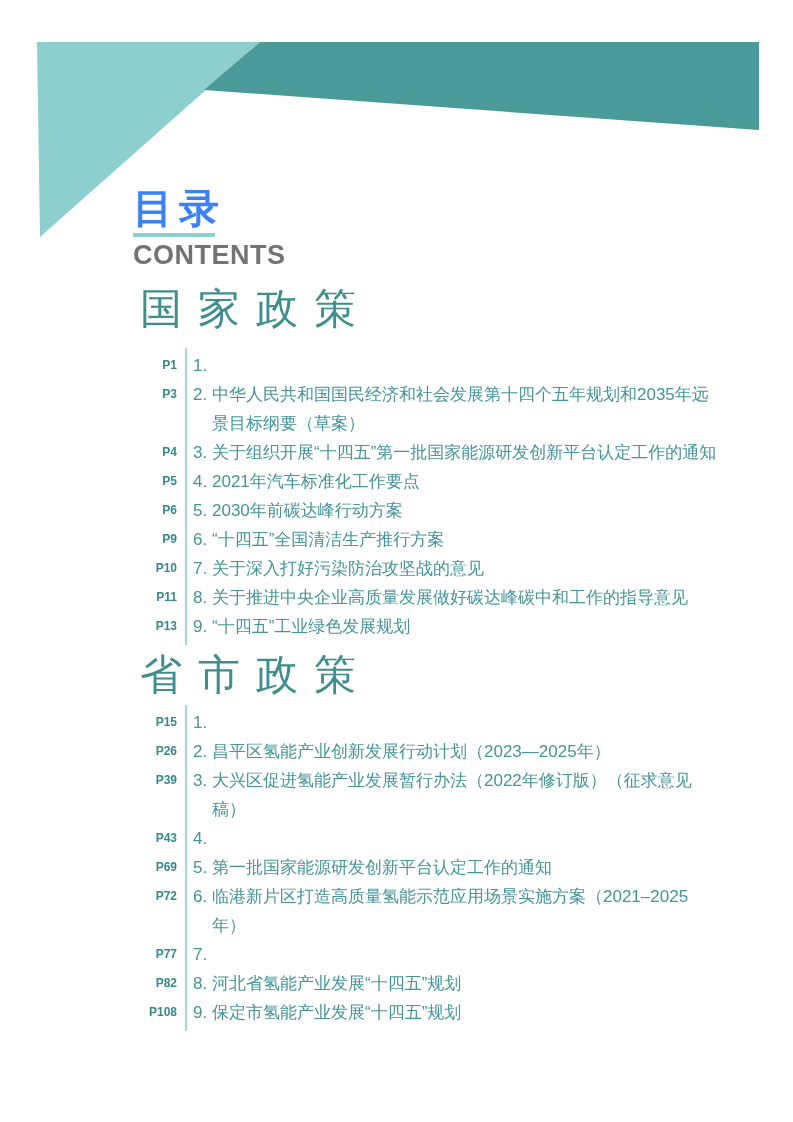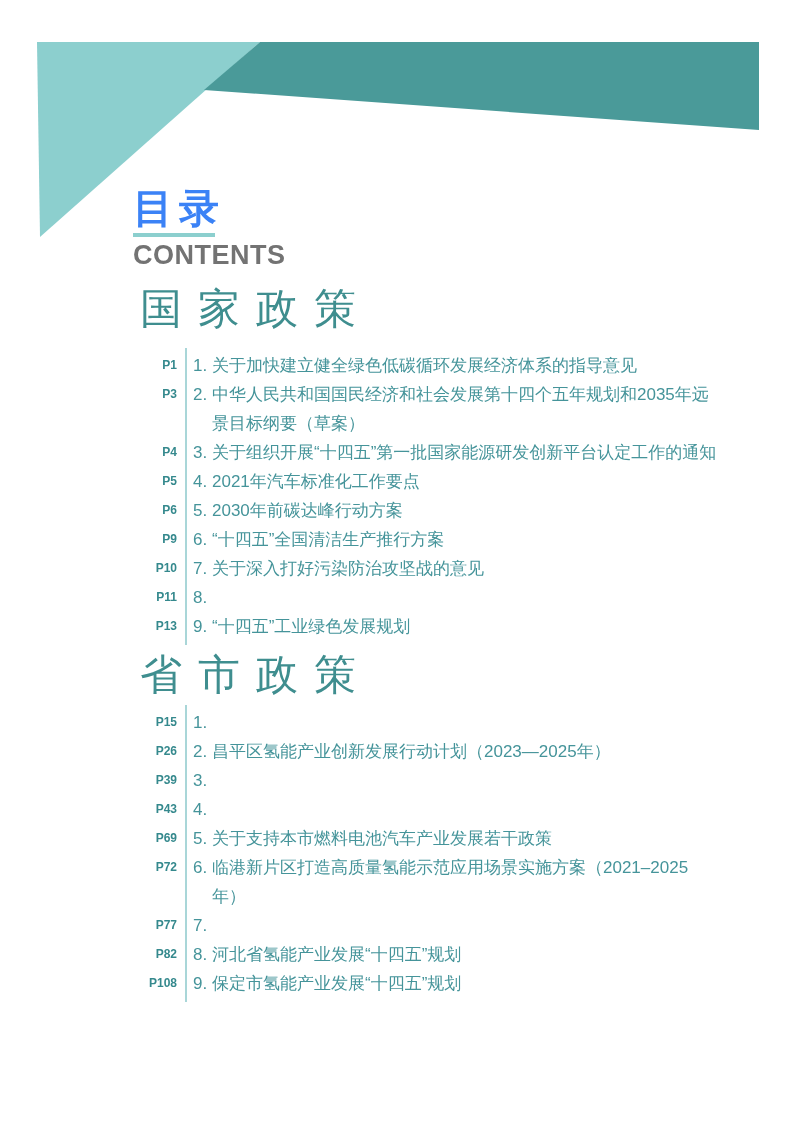--- a/index.html
+++ b/index.html
@@ -75,21 +75,20 @@
   </div>
 
   <h2 class="section-heading" id="section1-heading">国家政策</h2>
 
   <div class="toc-list" id="toc-list-1">
     <div class="list-divider"></div>
 
     <div class="toc-row">
       <div class="pnum">P1</div>
       <div class="inum">1.</div>
-      <div class="ititle">关于加快建立健全绿色低碳循环发展经济体系的指导意见</div>
     </div>
     <div class="toc-row">
       <div class="pnum">P3</div>
       <div class="inum">2.</div>
       <div class="ititle">中华人民共和国国民经济和社会发展第十四个五年规划和2035年远景目标纲要（草案）</div>
     </div>
     <div class="toc-row">
       <div class="pnum">P4</div>
       <div class="inum">3.</div>
       <div class="ititle">关于组织开展“十四五”第一批国家能源研发创新平台认定工作的通知</div>
@@ -110,20 +109,21 @@
       <div class="ititle">“十四五”全国清洁生产推行方案</div>
     </div>
     <div class="toc-row">
       <div class="pnum">P10</div>
       <div class="inum">7.</div>
       <div class="ititle">关于深入打好污染防治攻坚战的意见</div>
     </div>
     <div class="toc-row">
       <div class="pnum">P11</div>
       <div class="inum">8.</div>
+      <div class="ititle">关于推进中央企业高质量发展做好碳达峰碳中和工作的指导意见</div>
     </div>
     <div class="toc-row">
       <div class="pnum">P13</div>
       <div class="inum">9.</div>
       <div class="ititle">“十四五”工业绿色发展规划</div>
     </div>
   </div>
 
   <h2 class="section-heading" id="section2-heading">省市政策</h2>
 
@@ -135,29 +135,30 @@
       <div class="inum">1.</div>
     </div>
     <div class="toc-row">
       <div class="pnum">P26</div>
       <div class="inum">2.</div>
       <div class="ititle">昌平区氢能产业创新发展行动计划（2023—2025年）</div>
     </div>
     <div class="toc-row">
       <div class="pnum">P39</div>
       <div class="inum">3.</div>
+      <div class="ititle">大兴区促进氢能产业发展暂行办法（2022年修订版）（征求意见稿）</div>
     </div>
     <div class="toc-row">
       <div class="pnum">P43</div>
       <div class="inum">4.</div>
     </div>
     <div class="toc-row">
       <div class="pnum">P69</div>
       <div class="inum">5.</div>
-      <div class="ititle">关于支持本市燃料电池汽车产业发展若干政策</div>
+      <div class="ititle">第一批国家能源研发创新平台认定工作的通知</div>
     </div>
     <div class="toc-row">
       <div class="pnum">P72</div>
       <div class="inum">6.</div>
       <div class="ititle">临港新片区打造高质量氢能示范应用场景实施方案（2021–2025年）</div>
     </div>
     <div class="toc-row">
       <div class="pnum">P77</div>
       <div class="inum">7.</div>
     </div>

